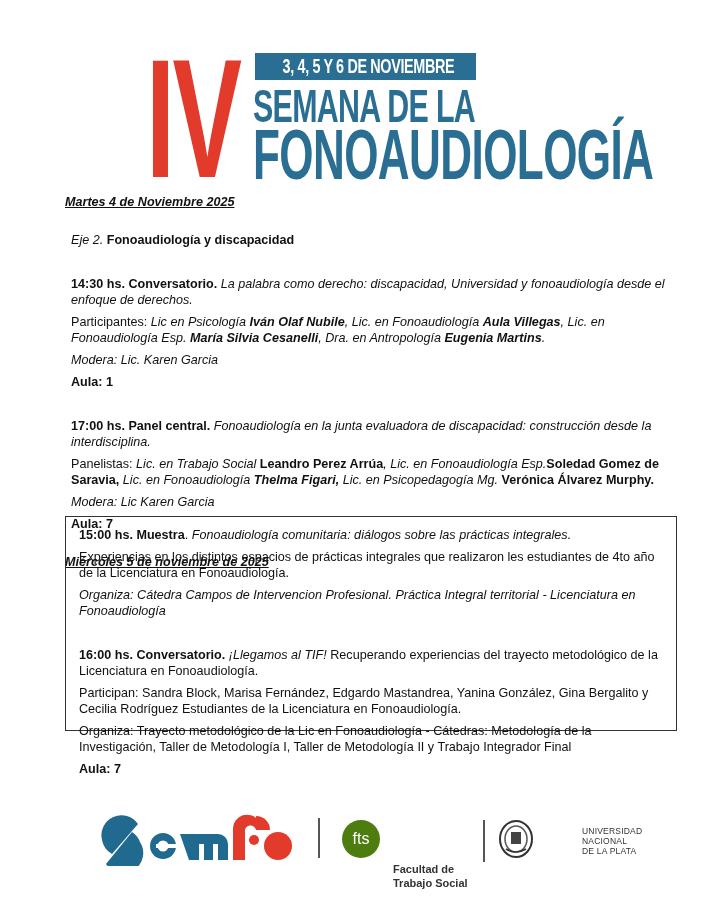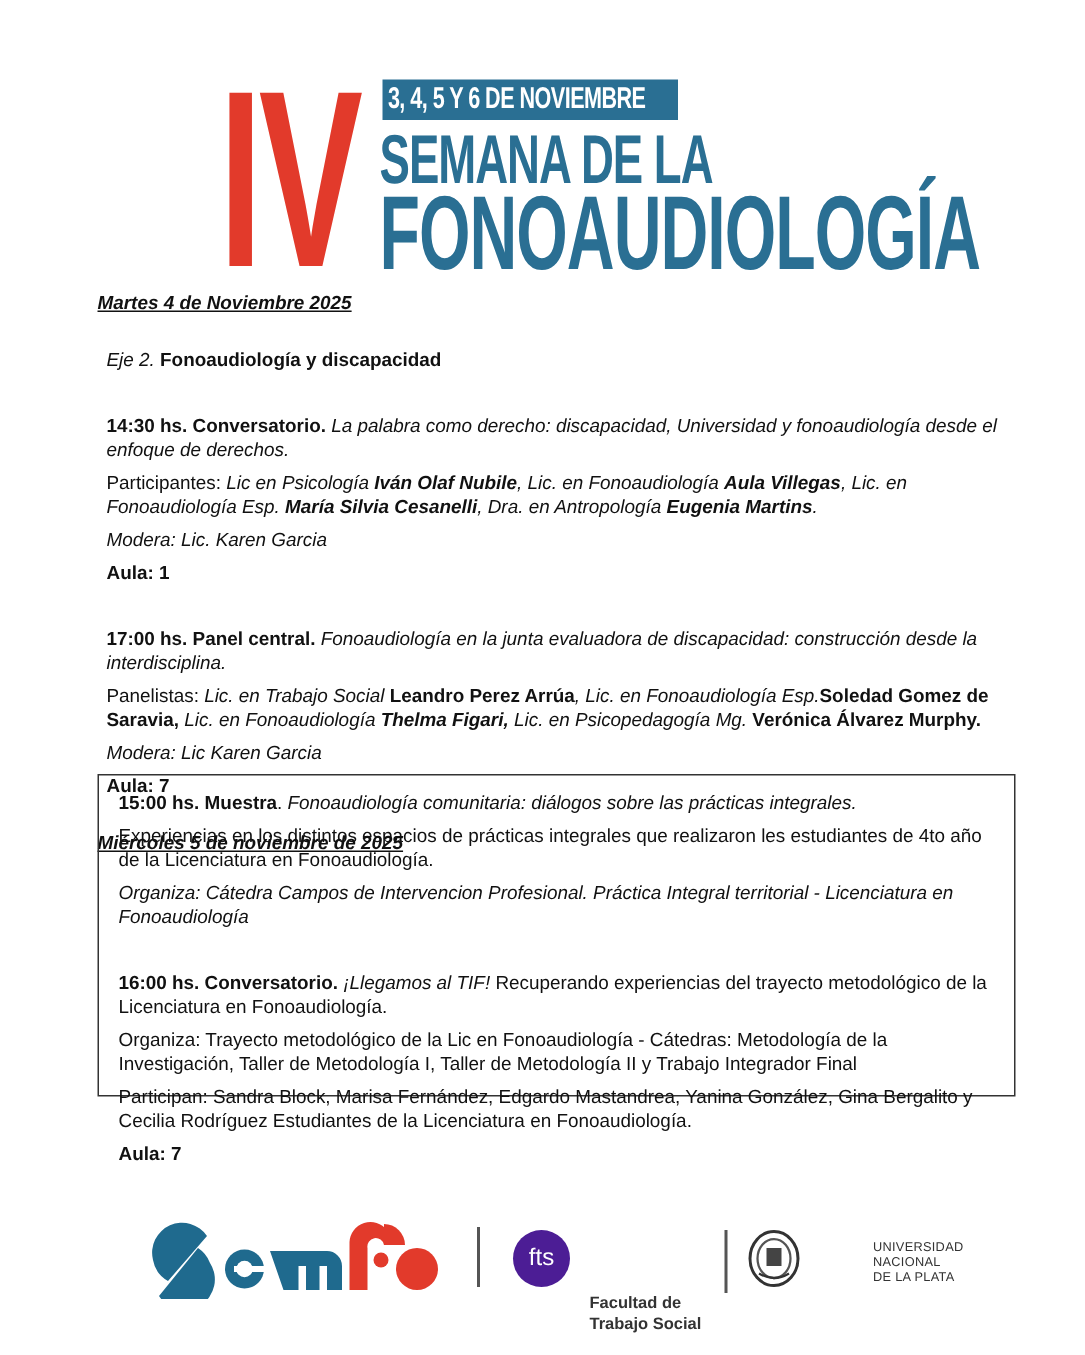--- a/index.html
+++ b/index.html
@@ -4,42 +4,42 @@
 <style>
   html, body { margin: 0; padding: 0; background: #ffffff; }
   body { width: 723px; height: 903px; position: relative; overflow: hidden;
          font-family: "Liberation Sans", sans-serif; color: #111111; }
   .header { position: absolute; left: 0; top: 12px; width: 723px; height: 180px; }
   .roman { position: absolute; left: 146px; top: 32px; font-family: "Liberation Sans", sans-serif;
            font-weight: bold; color: #e23a2b; font-size: 168px; line-height: 150px;
            letter-spacing: -4px; transform: scaleX(0.62); transform-origin: left top; }
   .date-banner { position: absolute; left: 255px; top: 41px; width: 197px; height: 27px;
                  background: #2a6f93; color: #ffffff; font-weight: bold; font-size: 20px;
-                 line-height: 27px; white-space: nowrap; overflow: hidden; }
+                 line-height: 27px; white-space: nowrap; overflow: hidden; padding-left: 24px; }
   .date-banner span { display: inline-block; transform: scaleX(0.72); transform-origin: left center;
                       padding-left: 5px; letter-spacing: -0.5px; }
   .title1 { position: absolute; left: 253px; top: 72px; color: #2a6f93; font-weight: bold;
             font-size: 46px; line-height: 44px; white-space: nowrap;
             transform: scaleX(0.66); transform-origin: left top; letter-spacing: -1px; }
   .title2 { position: absolute; left: 253px; top: 112px; color: #2a6f93; font-weight: bold;
             font-size: 70px; line-height: 62px; white-space: nowrap;
             transform: scaleX(0.63); transform-origin: left top; letter-spacing: -1px; }
 
   .content { position: absolute; left: 65px; top: 194px; width: 620px; font-size: 12.6px; line-height: 16px; }
   .day-heading { font-weight: bold; font-style: italic; text-decoration: underline; margin: 0; }
   .p { margin: 6px; }
   .gap { height: 16px; }
   b { font-weight: bold; }
   i { font-style: italic; }
   .box { position: absolute; left: 65px; top: 516px; width: 603px; height: 209px;
          border: 1.5px solid #333333; padding: 4px 0 0 7px; font-size: 12.6px; line-height: 16px; }
   .semfo { position: absolute; left: 98px; top: 810px; }
   .sep { position: absolute; width: 1.5px; background: #555; }
   .fts-circle { position: absolute; left: 342px; top: 820px; width: 38px; height: 38px; border-radius: 50%;
-                background: #4c1d95; color: #fff; font-size: 16px; line-height: 38px; text-align: center; }
+                background: #4d7c0f; color: #fff; font-size: 16px; line-height: 38px; text-align: center; }
   .fts-text { position: absolute; left: 393px; top: 826px; font-weight: bold; font-size: 11px; line-height: 14px; color: #333; margin-top: 36px; }
   .unlp-seal { position: absolute; left: 498px; top: 819px; width: 36px; height: 40px; }
   .unlp-text { position: absolute; left: 539px; top: 826px; font-size: 8.5px; line-height: 10px; color: #333; letter-spacing: 0.2px; margin-left: 43px; }
 </style>
 </head>
 <body>
 
 <div class="header">
   <div class="roman">IV</div>
   <div class="date-banner"><span>3, 4, 5 Y 6 DE NOVIEMBRE</span></div>
@@ -73,22 +73,22 @@
 
 <div class="box">
   <div>
     <p class="p"><b>15:00 hs. Muestra</b><span>.</span><i> Fonoaudiología comunitaria: diálogos sobre las prácticas integrales.</i></p>
     <p class="p">Experiencias en los distintos espacios de prácticas integrales que realizaron les estudiantes de 4to año de la Licenciatura en Fonoaudiología.</p>
     <p class="p"><i>Organiza: Cátedra Campos de Intervencion Profesional. Práctica Integral territorial - Licenciatura en Fonoaudiología</i></p>
   </div>
   <div class="gap"></div>
   <div>
     <p class="p"><b>16:00 hs. Conversatorio.</b><i> ¡Llegamos al TIF!</i><span> Recuperando experiencias del trayecto metodológico de la Licenciatura en Fonoaudiología.</span></p>
+    <p class="p">Participan: Sandra Block, Marisa Fernández, Edgardo Mastandrea, Yanina González, Gina Bergalito y Cecilia Rodríguez Estudiantes de la Licenciatura en Fonoaudiología.</p>
     <p class="p">Organiza: Trayecto metodológico de la Lic en Fonoaudiología - Cátedras: Metodología de la Investigación, Taller de Metodología I, Taller de Metodología II y Trabajo Integrador Final</p>
-    <p class="p">Participan: Sandra Block, Marisa Fernández, Edgardo Mastandrea, Yanina González, Gina Bergalito y Cecilia Rodríguez Estudiantes de la Licenciatura en Fonoaudiología.</p>
     <p class="p"><b>Aula: 7</b></p>
   </div>
 </div>
 
 <div>
   <svg class="semfo" width="200" height="56" viewBox="0 0 200 56">
     <g>
       <path d="M4 30 A20 20 0 0 1 40 14 L14 44 A20 20 0 0 1 4 30 Z" fill="#1f6a8e"></path>
       <path d="M44 26 A20 20 0 0 1 10 48 L36 16 A20 20 0 0 1 44 26 Z" fill="#1f6a8e" transform="translate(-2,6)"></path>
     </g>

